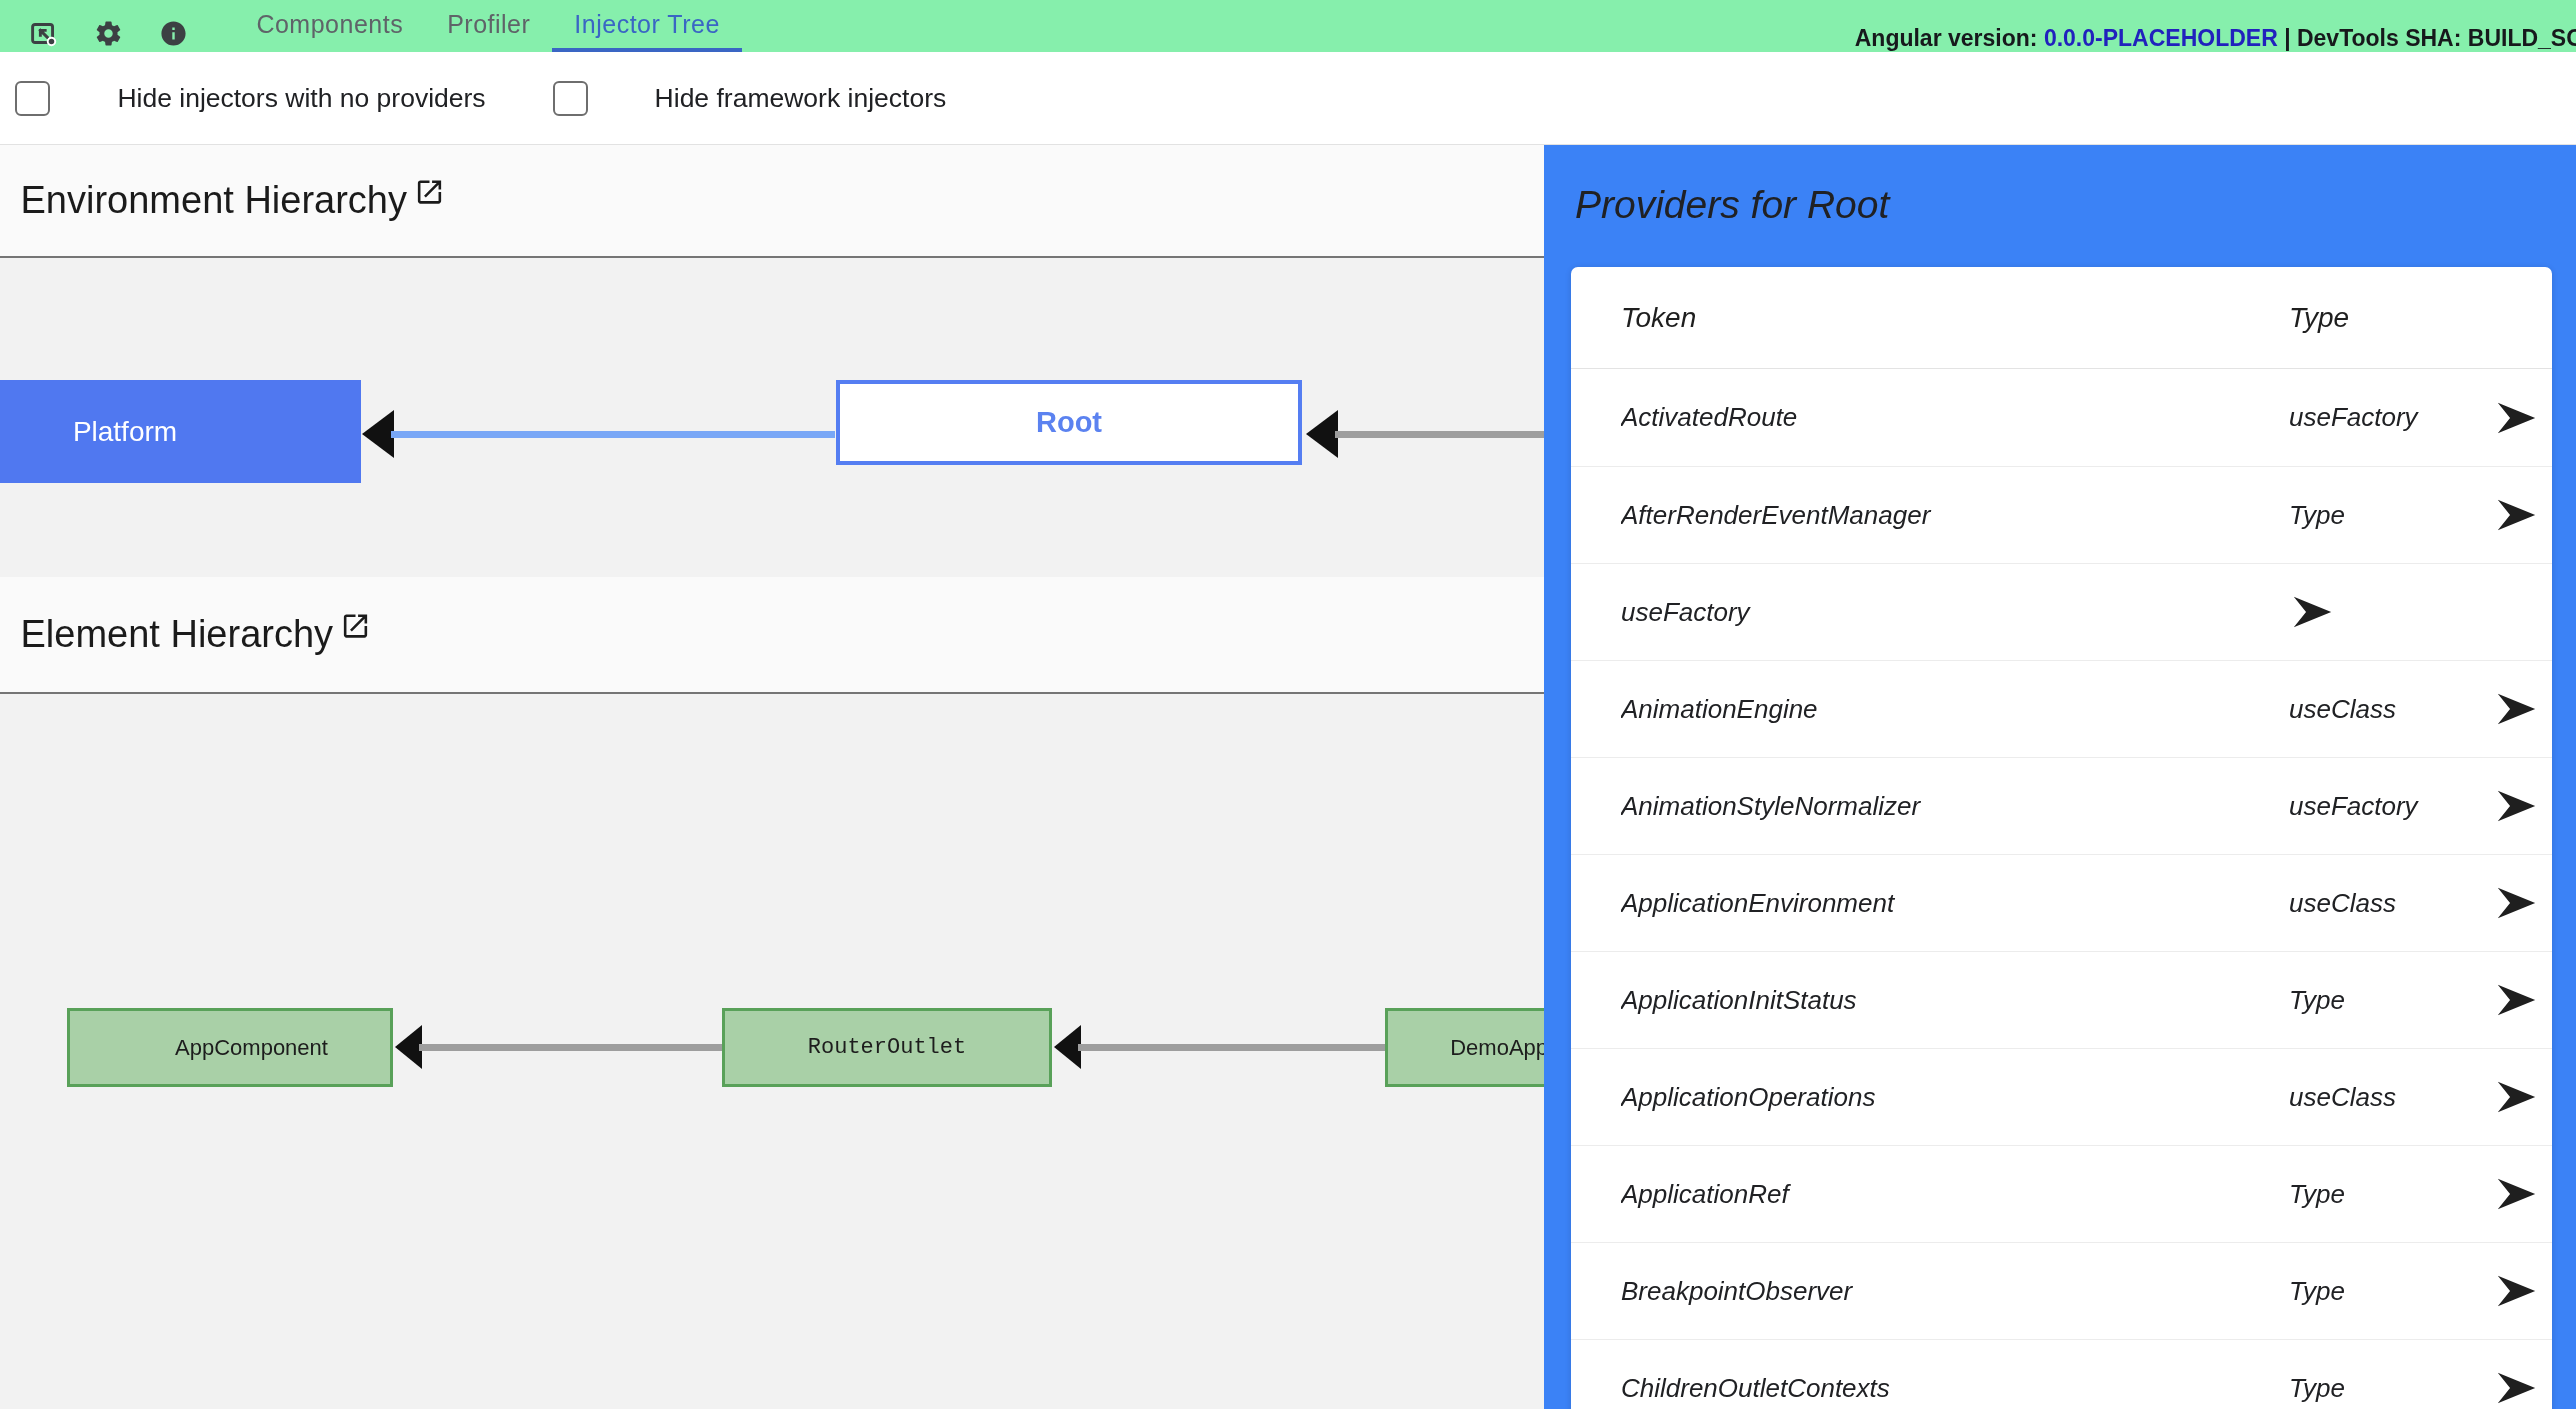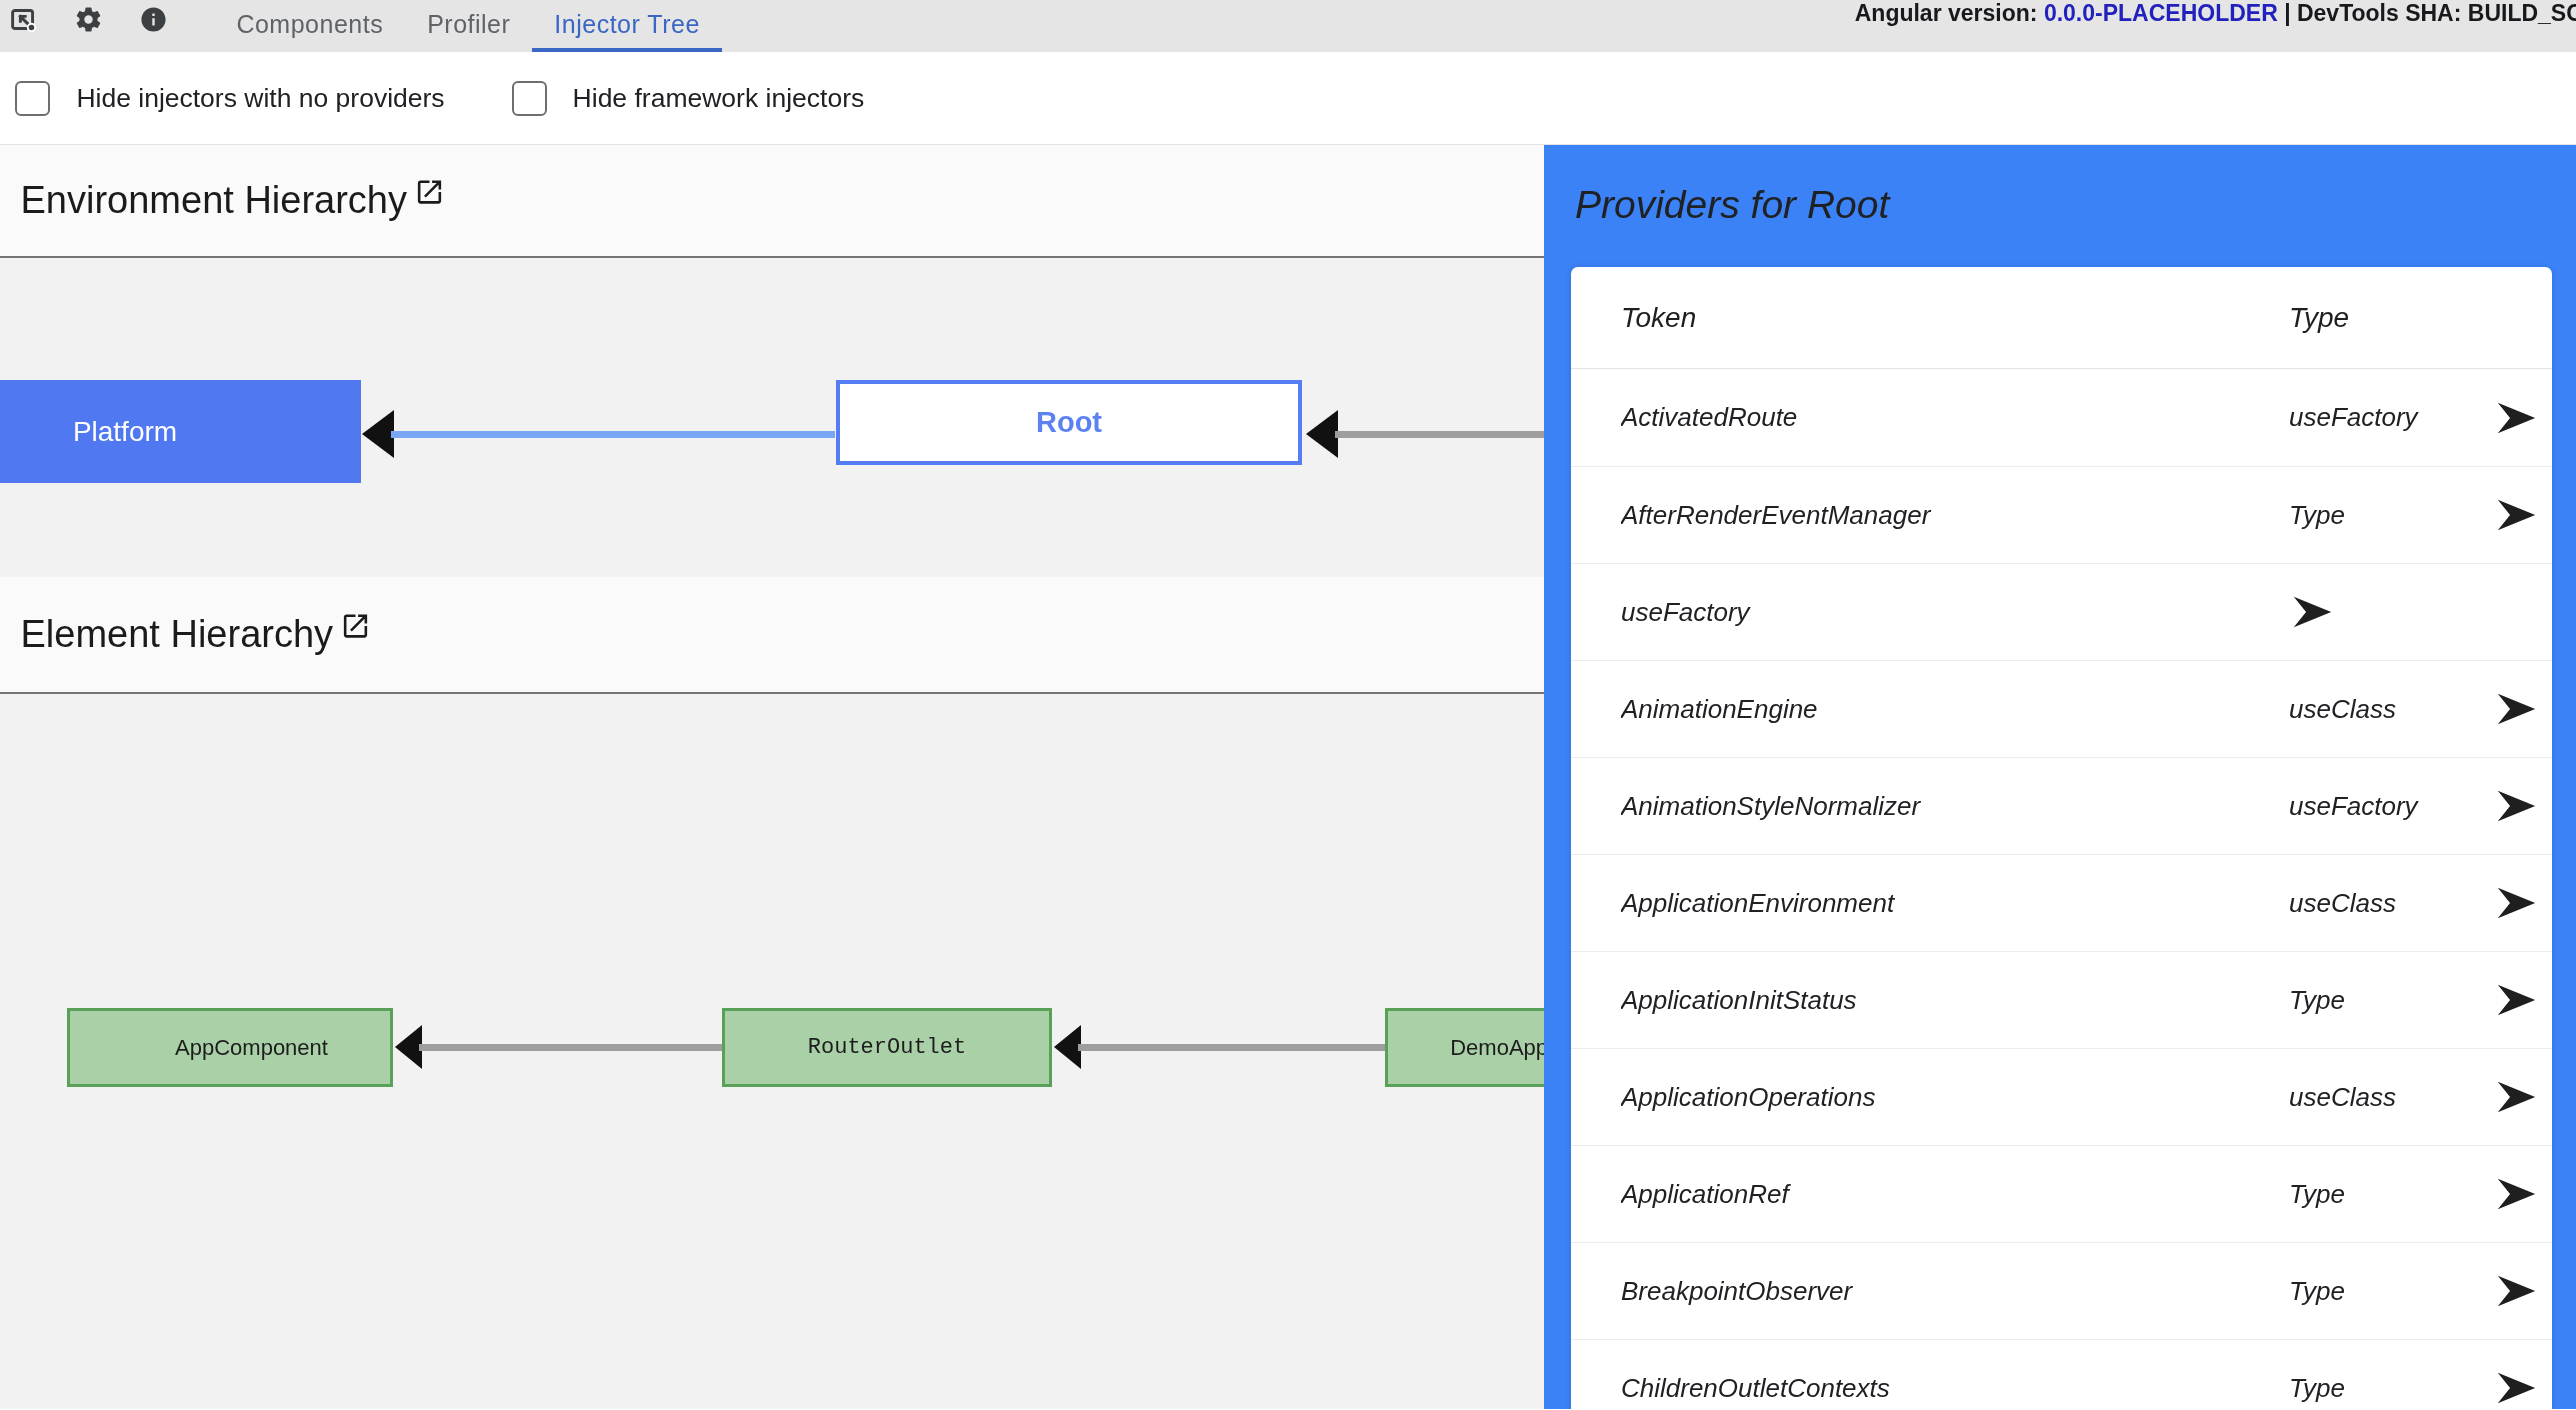--- a/index.html
+++ b/index.html
@@ -1,32 +1,32 @@
 <!DOCTYPE html>
 <html style="font-size:13.7px"><head>
 <meta charset="utf-8">
 <style>
   html,body{margin:0;padding:0;background:#fff;}
   #app{
     position:relative;width:2576px;height:1410px;overflow:hidden;
     font-family:"Liberation Sans", sans-serif;color:#202124;background:#fff;
   }
   
-  .topbar{height:52px;display:flex;align-items:flex-start;background:#e5e5e5;padding-left:4px;box-sizing:border-box;}
+  .topbar{height:52px;display:flex;align-items:flex-end;background:#86efac;padding-left:24px;box-sizing:border-box;}
   .icon-btn{width:38px;height:38px;display:flex;align-items:center;justify-content:center;color:#3c4043;margin-right:27px;cursor:pointer;flex:0 0 auto;}
   .icon-btn svg{width:29px;height:29px;}
   .tabs{display:flex;height:100%;margin-left:15.4px;}
   .tab{height:100%;display:flex;align-items:center;padding:0 22px;font-size:25px;letter-spacing:0.5px;color:#5f6368;cursor:pointer;box-sizing:border-box;border-bottom:4.3px solid transparent;}
   .tab.active{color:#3a66c4;border-bottom-color:#3a66c4;}
   .topbar-spacer{flex:1;}
   .version{font-size:23px;font-weight:bold;color:#17191c;white-space:nowrap;margin-right:-6.8px;}
   .version .ver-link{color:#2121bd;}
   
   .filterbar{height:93px;display:flex;align-items:center;background:#fff;border-bottom:0.9px solid #e2e2e2;box-sizing:border-box;padding-left:15.4px;}
-  .checkbox-item{display:flex;align-items:center;cursor:pointer;margin-right:67px;}
+  .checkbox-item{display:flex;align-items:center;cursor:pointer;margin-right:67px;gap:41px;}
   .cb{width:31px;height:31px;border:2.6px solid #6e6e6e;border-radius:6px;background:#fff;flex:0 0 auto;}
   .cb-label{font-size:26.5px;color:#202124;margin-left:26px;white-space:nowrap;}
   
   .main{display:flex;height:1264px;}
   .left{width:1544px;flex:0 0 auto;display:flex;flex-direction:column;overflow:hidden;}
   .section-header{background:#fafafa;border-bottom:2.6px solid #757575;display:flex;align-items:center;padding-left:20.5px;box-sizing:border-box;flex:0 0 auto;}
   .sh1{height:113px;}
   .sh2{height:117px;}
   .section-title{font-size:38px;color:#1b1b1b;font-weight:400;display:flex;align-items:center;}
   .ext-icon{width:31px;height:31px;margin-left:6.8px;transform:translateY(-8.5px);color:#1b1b1b;cursor:pointer;}

